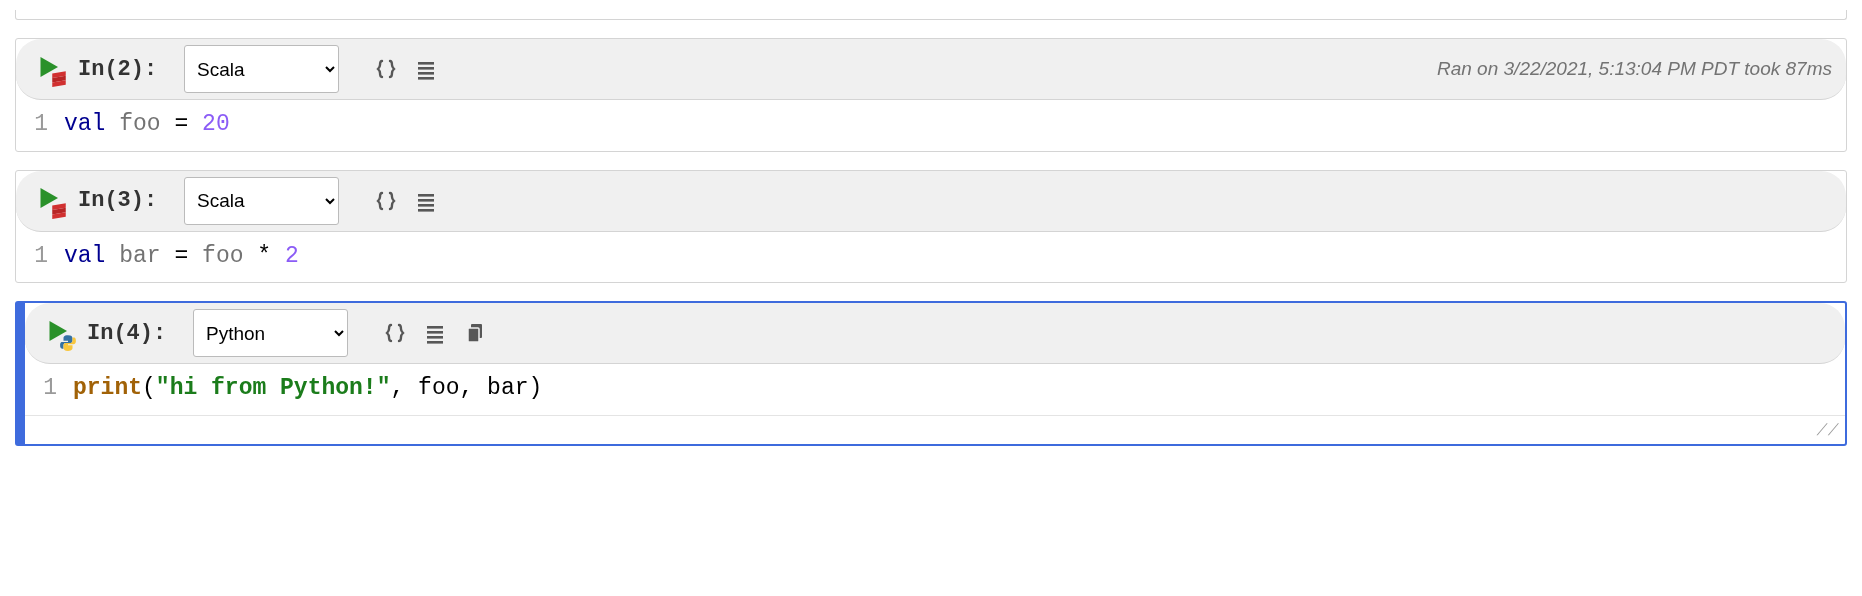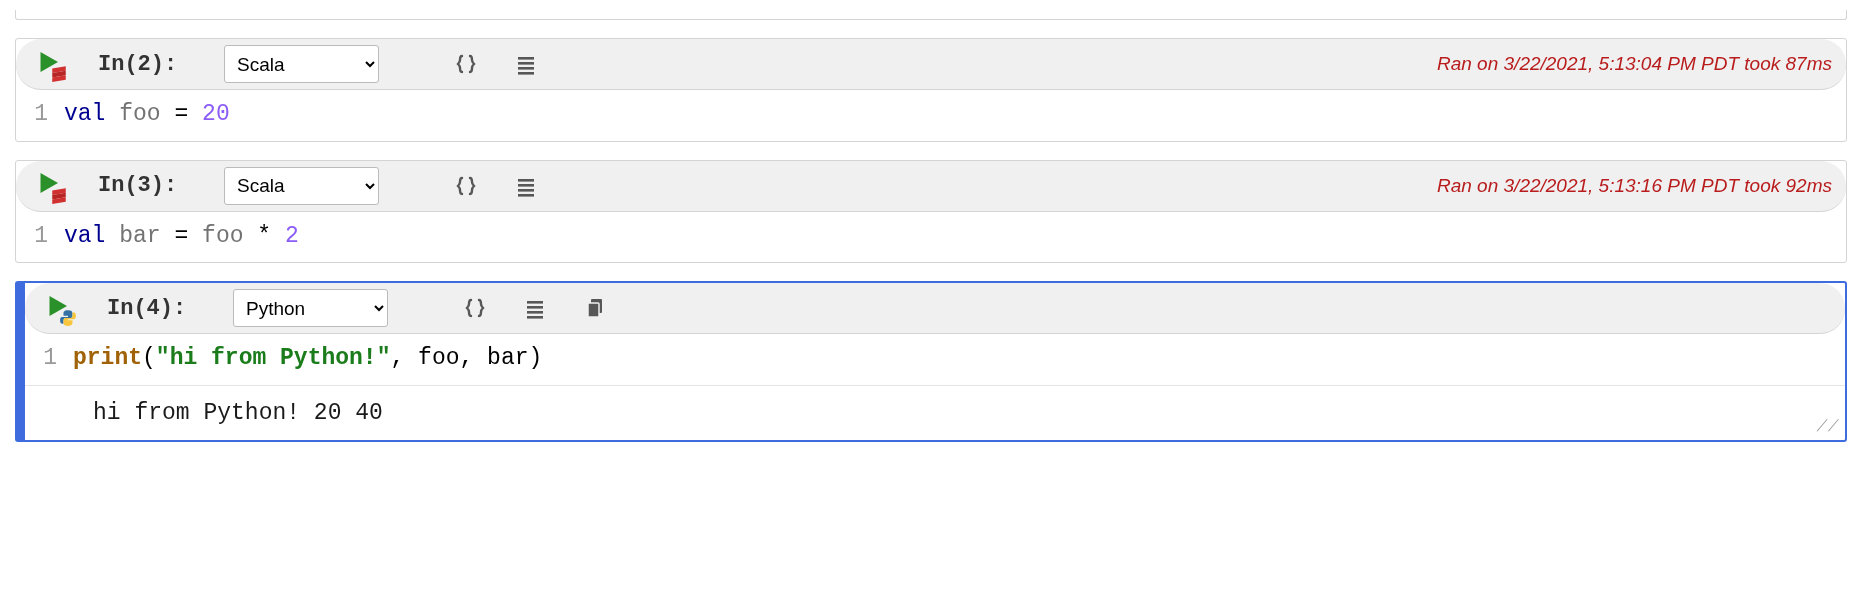--- a/index.html
+++ b/index.html
@@ -20,52 +20,52 @@
     border: 2.5px solid #3e6bdd;
     border-left-width: 10px;
     border-radius: 3px;
   }
   .toolbar {
     display: flex;
     align-items: center;
     padding: 6px 14px;
     background: #f0f0f0;
     border-bottom: 1px solid #d4d4d4;
-    gap: 26px;
+    gap: 6px;
     border-radius: 25px;
   }
   .run-wrap { position: relative; width: 36px; height: 32px; display:flex; align-items:center; justify-content:center; cursor:pointer; }
   .run-triangle { color: #2a912a; }
   .lang-badge { position:absolute; right:-2px; bottom:-2px; width:18px; height:18px; }
   .cell-label {
     font-family: "SFMono-Regular", Consolas, "Liberation Mono", Menlo, monospace;
     font-weight: bold;
     font-size: 22px;
     color: #333;
     margin: 0 8px 0 6px;
     min-width: 92px;
   }
   select.lang {
     font-size: 19px;
     padding: 5px 8px;
     border: 1px solid #bbb;
     border-radius: 3px;
     background: #fff;
     min-width: 155px;
-    height: 38px;
+    height: 48px;
     cursor:pointer;
   }
   .tb-icon {
     width: 34px; height: 34px;
     display:flex; align-items:center; justify-content:center;
     color: #575757; cursor:pointer;
   }
   .spacer { flex: 1; }
   .status {
-    color: #b91c1c;
+    color: #737373;
     font-style: italic;
     font-size: 19px;
     white-space: nowrap;
   }
   .code-area {
     display:flex;
     font-family: "SFMono-Regular", Consolas, "Liberation Mono", Menlo, monospace;
     font-size: 23px;
     line-height: 1.55;
     padding: 7px 0 8px 0;
@@ -172,21 +172,20 @@
         </div>
         <div class="tb-icon">
           <svg viewBox="0 0 24 24" width="24" height="24" fill="currentColor">
     <rect x="4" y="5" width="16" height="2.6"></rect>
             <rect x="4" y="10" width="16" height="2.6"></rect>
     <rect x="4" y="15" width="16" height="2.6"></rect>
             <rect x="4" y="20" width="16" height="2.6"></rect>
   </svg>
         </div>
         <div class="spacer"></div>
-        <span class="status">Ran on 3/22/2021, 5:13:16 PM PDT took 92ms</span>
       </div>
       <div class="code-area">
         <div class="gutter">1</div>
         <div class="code"><span class="kw">val</span><span> </span><span class="ident">bar</span><span> = </span><span class="ident">foo</span><span> * </span><span class="num">2</span></div>
       </div>
     </div>
     <div class="cell active">
       <div class="toolbar">
         <div class="run-wrap">
           <span class="run-triangle"><svg viewBox="0 0 24 24" width="30" height="30">
@@ -219,15 +218,15 @@
     <rect x="8" y="3" width="11" height="14" rx="1"></rect>
     <rect x="5" y="7" width="11" height="14" rx="1" fill="#575757" stroke="#f0f0f0" stroke-width="1.5"></rect>
   </svg>
         </div>
         <div class="spacer"></div>
       </div>
       <div class="code-area">
         <div class="gutter">1</div>
         <div class="code"><span class="call">print</span><span>(</span><span class="str">"hi from Python!"</span><span>, foo, bar)</span></div>
       </div>
-      <div class="output"><span>hi from Python! 20 40</span><span class="resize-handle">⟋⟋</span></div>
+      <div class="output"><span class="resize-handle">⟋⟋</span></div>
     </div>
   </div>
 
 </body></html>

